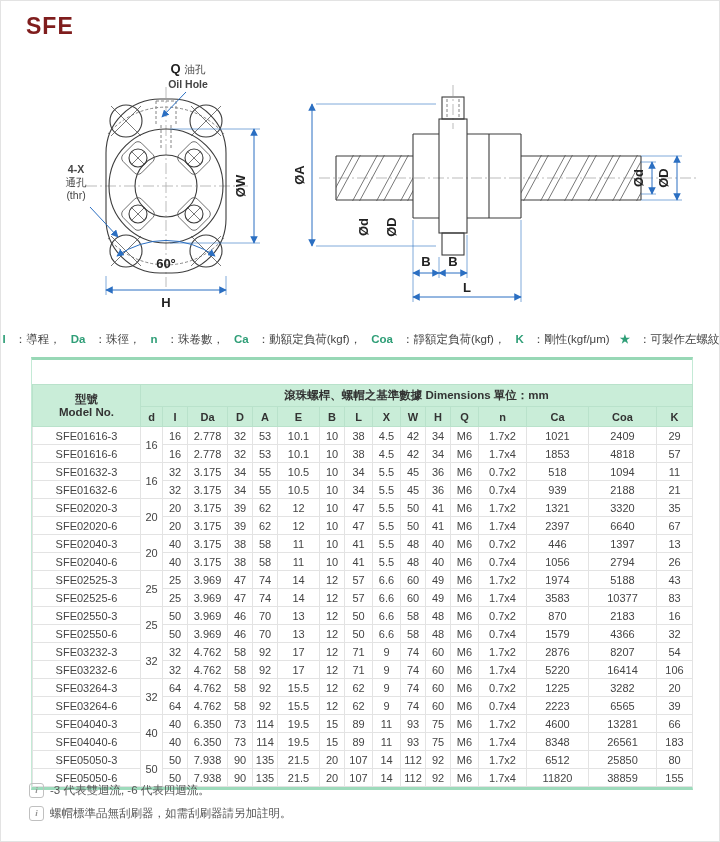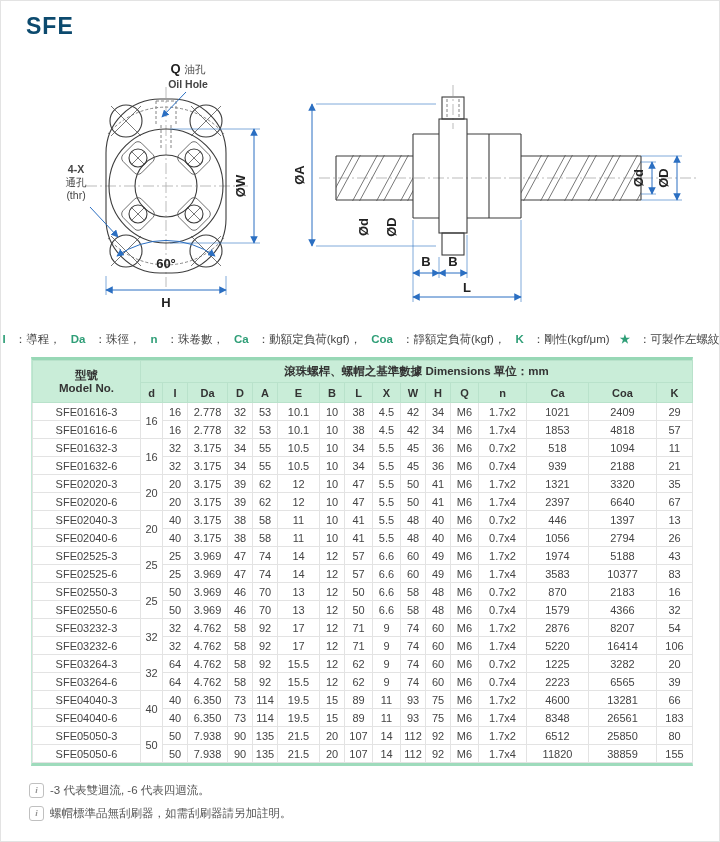--- a/index.html
+++ b/index.html
@@ -1,38 +1,38 @@
 <!DOCTYPE html>
 <html><head>
 <meta charset="utf-8">
 <style>
   html,body{margin:0;padding:0;background:#fff;}
   .page{position:relative;width:720px;height:842px;background:#fff;border:1px solid #e3e3e3;
         box-sizing:border-box;font-family:"Liberation Sans",sans-serif;overflow:hidden;}
   .title-bar{position:absolute;top:12px;left:25px;display:flex;align-items:baseline;gap:9px;white-space:nowrap;}
-  .t-sfe{color:#0c4a6e;font-size:23px;font-weight:bold;letter-spacing:1px;}
+  .t-sfe{color:#7f1d1d;font-size:23px;font-weight:bold;letter-spacing:1px;}
   .t-cn{color:#7fccb4;font-size:20px;font-weight:bold;letter-spacing:3px;}
   .t-sub{color:#999;font-size:13px;letter-spacing:1px;}
   svg.drawing{position:absolute;top:58px;left:15px;}
   .ol{stroke:#3c3c3c;stroke-width:1.1;fill:none;}
   .thin{stroke:#555;stroke-width:0.8;fill:none;}
   .cl{stroke:#b3b3b3;stroke-width:0.9;stroke-dasharray:11 3 2 3;fill:none;}
   .hid{stroke:#777;stroke-width:0.9;stroke-dasharray:3 2;fill:none;}
   .dim{stroke:#2b6fc2;stroke-width:1;fill:none;}
   .ext{stroke:#2b6fc2;stroke-width:0.7;fill:none;opacity:.85;}
   .dimtxt{fill:#222;font-size:13px;font-weight:bold;font-family:"Liberation Sans",sans-serif;}
   .smalltxt{fill:#444;font-size:10.5px;font-family:"Liberation Sans",sans-serif;}
   .legend{position:absolute;top:331px;left:0;width:720px;text-align:center;font-size:11.5px;color:#444;white-space:nowrap;}
   .lg-term{color:#2f9e77;font-weight:bold;margin-left:10px;}
   .lg-term:first-child{margin-left:0;}
   .lg-desc{color:#444;margin-left:9px;}
   .table-wrap{position:absolute;top:356px;left:30px;width:660px;
       border-top:3px solid #98d8b6;border-bottom:3px solid #9edbbc;
       border-left:1px solid #c4ead6;border-right:1px solid #c4ead6;box-sizing:content-box;}
-  table.spec{border-collapse:collapse;width:660px;table-layout:fixed;font-size:11px;color:#444;}
+  table.spec{border-collapse:collapse;width:660px;table-layout:fixed;font-size:11px;color:#444;margin-top:24px;}
   table.spec th,table.spec td{border:1px solid #e3e3e3;text-align:center;padding:0;overflow:hidden;white-space:nowrap;}
   table.spec thead th{background:#c9edd8;color:#333;font-weight:bold;border-color:#b9e2cb;}
   table.spec thead tr:first-child th{height:21px;font-size:11.5px;}
   table.spec thead tr:last-child th{height:19px;}
   table.spec tbody td{height:17px;background:#fff;}
   th.model-h div{line-height:13px;}
   .footnotes{position:absolute;top:782px;left:28px;font-size:11.5px;color:#555;}
   .fn-row{display:flex;align-items:center;gap:6px;margin-bottom:8px;}
   .fn-icon{display:inline-block;width:13px;height:13px;line-height:13px;border:1px solid #c0c0c0;border-radius:3px;
       color:#949494;font-size:9px;font-weight:bold;text-align:center;font-family:"Liberation Serif",serif;font-style:italic;}

